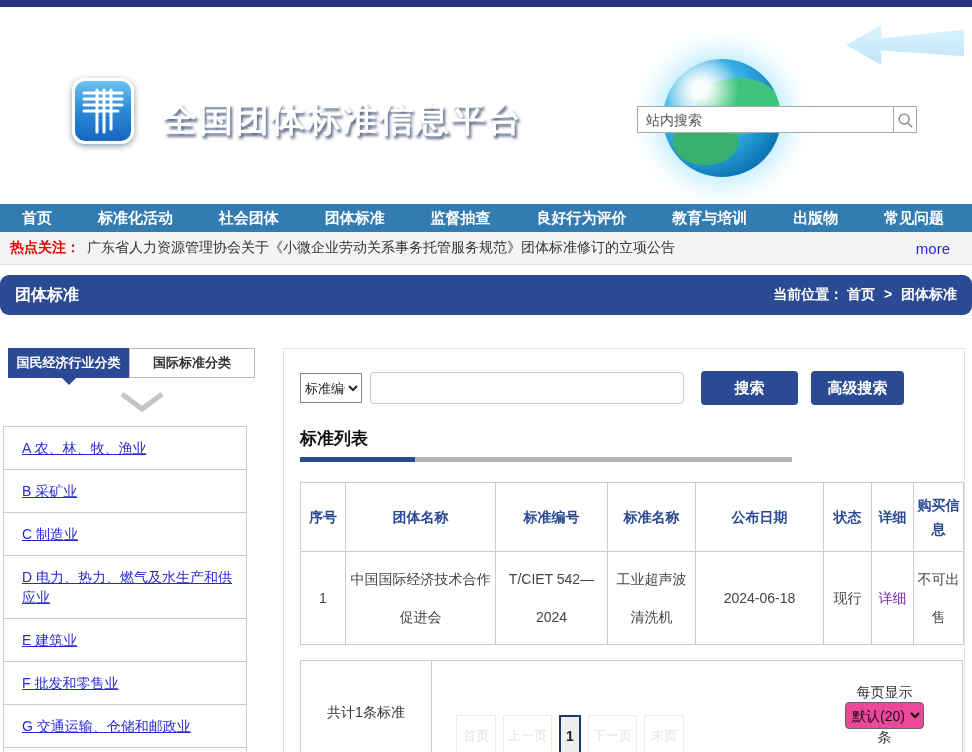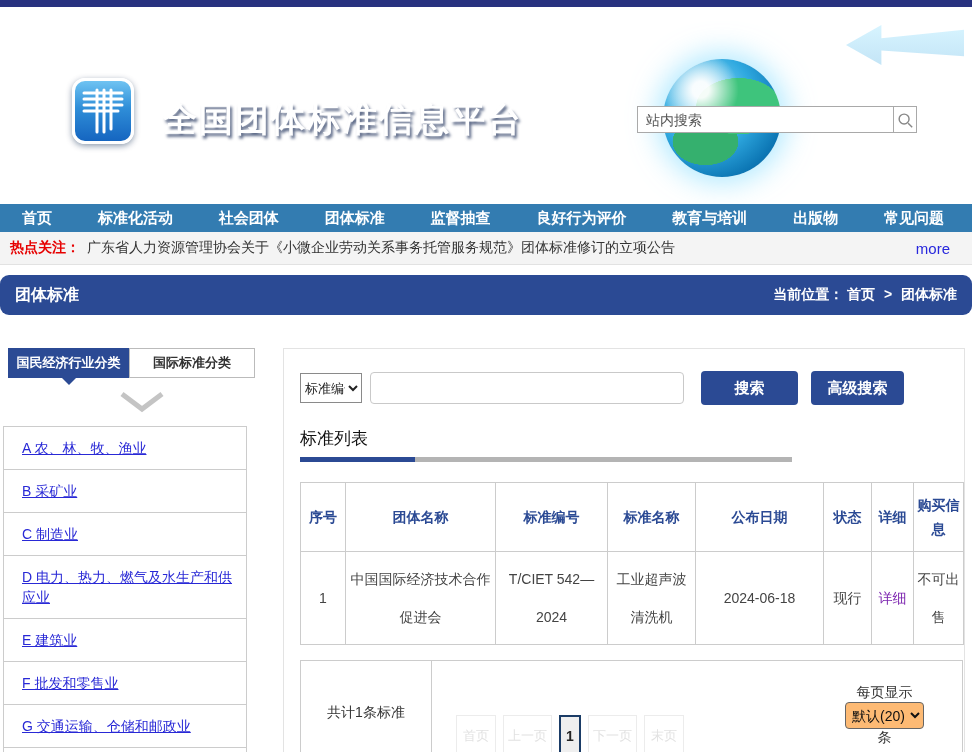--- a/index.html
+++ b/index.html
@@ -85,21 +85,21 @@
   .search-row { display:flex; align-items:center; }
   .field-select { width:62px; height:30px; border:1px solid #8a8a8a; font-size:13px; color:#222;
     background:#fff; }
   .query-input { width:314px; height:32px; border:1px solid #c9c9c9; border-radius:4px;
     margin-left:8px; padding:0 8px; font-size:14px; outline:none; }
   .btn-navy { height:34px; background:#2b4a94; color:#fff; font-size:15px; font-weight:bold;
     border:none; border-radius:4px; cursor:pointer; }
   .btn-search { width:97px; margin-left:17px; }
   .btn-adv { width:93px; margin-left:13px; }
 
-  .list-title { margin-top:22px; font-size:17px; font-weight:normal; color:#111; }
+  .list-title { margin-top:22px; font-size:17px; font-weight:bold; color:#111; }
   .title-rule { margin-top:7px; width:492px; height:5px; background:#b4b4b4; }
   .title-rule .accent { width:115px; height:5px; background:#2b4a94; }
 
   table.std { margin-top:20px; border-collapse:collapse; width:663px; table-layout:fixed; }
   table.std th, table.std td { border:1px solid #ccc; text-align:center; font-size:14px; }
   table.std th { color:#2b4a94; font-weight:bold; padding:10px 2px; line-height:24px; }
   table.std td { color:#444; padding:8px 2px; line-height:38px; }
   td.cell-org { padding:8px 14px; }
   .detail-link { color:#7d26b0; text-decoration:none; cursor:pointer; }
   td.cell-buy { color:#b0b0b0; }
@@ -110,21 +110,21 @@
   .pager-right { flex:1; position:relative; display:flex; align-items:flex-end; padding:0 0 8px 24px; }
   .pg-btn { height:42px; margin-right:7px; background:#fff; border:1px solid #ececec;
     color:#e2e2e2; font-size:13px; cursor:pointer; }
   .pg-first,.pg-last { width:40px; }
   .pg-prev,.pg-next { width:49px; }
   .pg-cur { width:22px; height:42px; margin-right:7px; background:#efefef;
     border:2px solid #1b3c66; color:#222; font-weight:bold; font-size:14px; cursor:pointer; }
   .perpage { position:absolute; right:30px; bottom:18px; display:flex; align-items:center;
     font-size:14px; color:#333;flex-direction:column; }
   .perpage select { margin:0 8px; height:27px; border:1px solid #666; border-radius:4px;
-    font-size:14px; color:#111; background:#fdba74; padding:0 2px; }
+    font-size:14px; color:#111; background:#ec4899; padding:0 2px; }
 </style>
 </head>
 <body>
 
 <div class="top-strip"></div>
 
 <div class="banner">
   <div class="mesh"></div>
   <div class="arc arc1"></div>
   <div class="arc arc2"></div>

